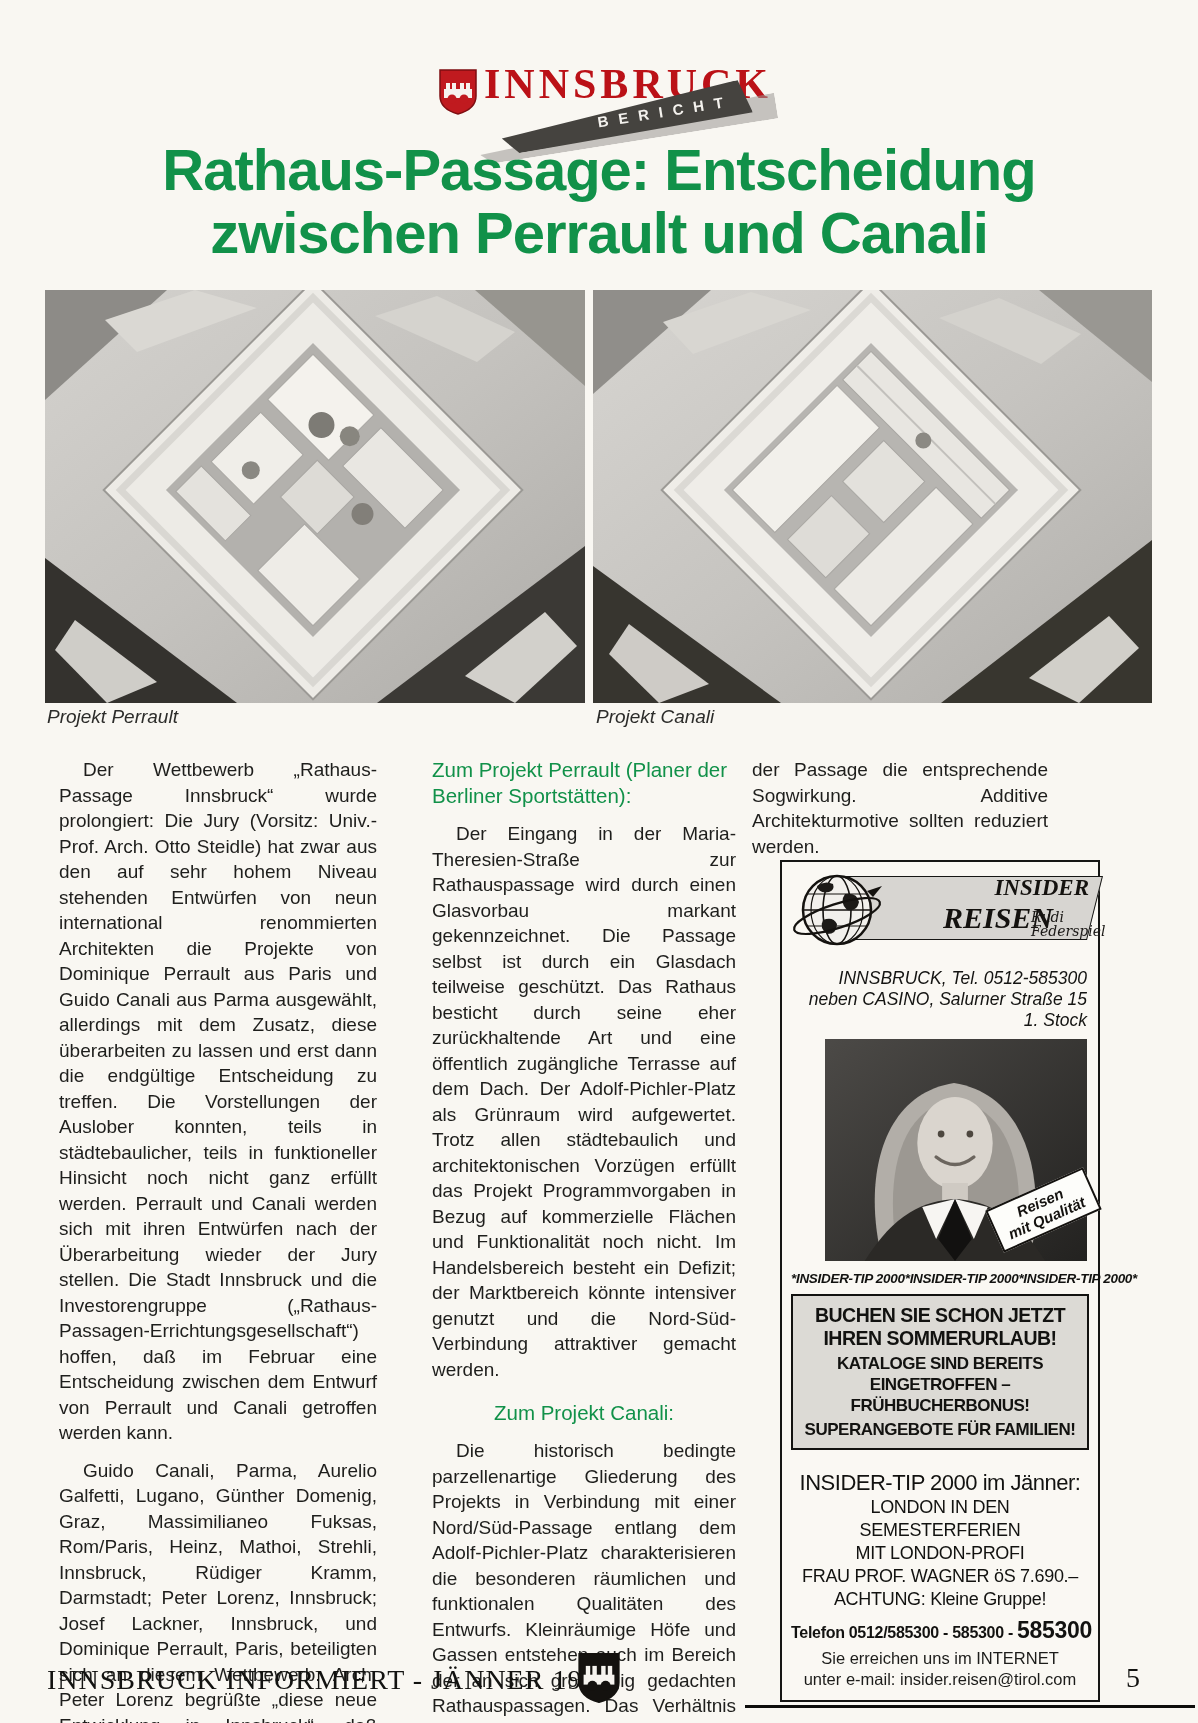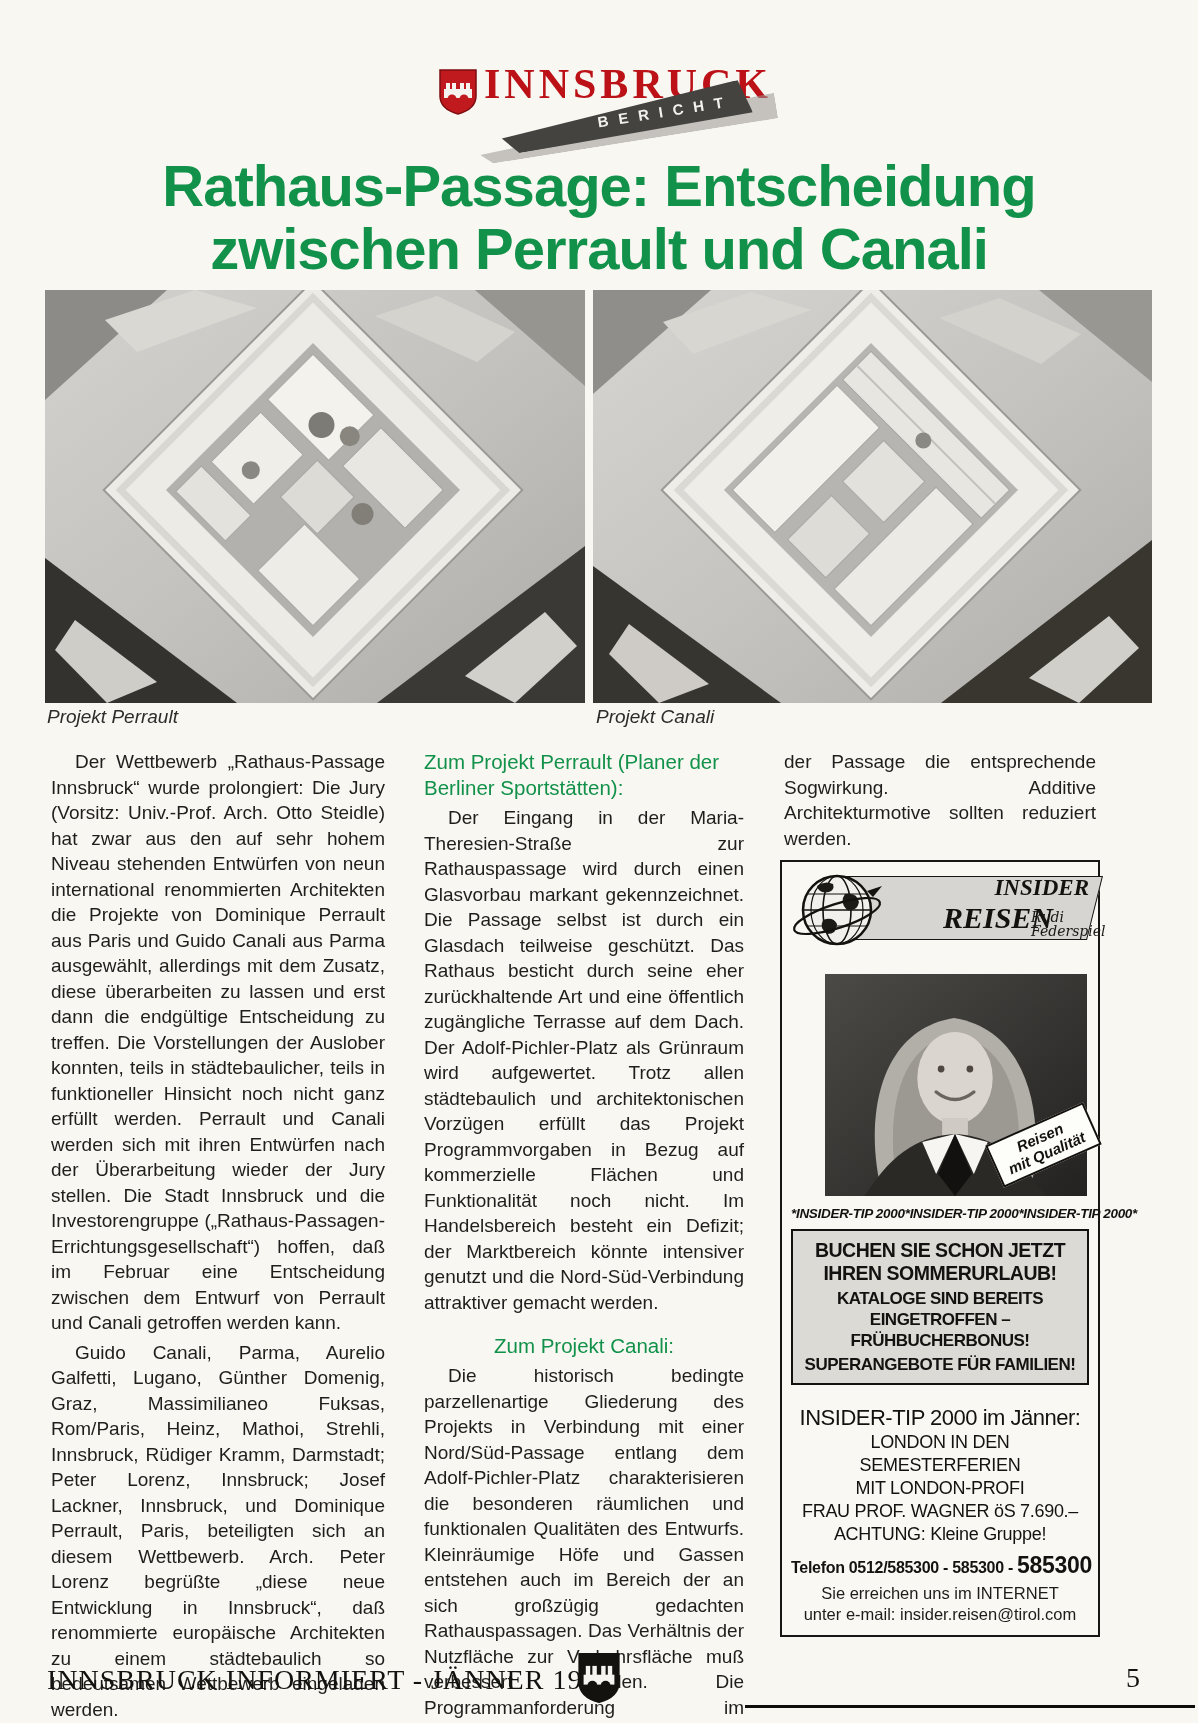--- a/index.html
+++ b/index.html
@@ -13,38 +13,38 @@
            font-weight:bold;font-size:42px;letter-spacing:4px;color:#bb1117;}
   .banner-light{position:absolute;left:478px;top:86px;width:300px;height:26px;background:#9a9894;
                 opacity:.55;transform:rotate(-9deg);clip-path:polygon(0 60%,100% 0,100% 100%,4% 100%);}
   .banner-dark{position:absolute;left:500px;top:68px;width:252px;height:38px;background:#45433f;
                transform:rotate(-9deg);clip-path:polygon(0 55%,96% 0,100% 90%,6% 100%);
                display:flex;align-items:center;justify-content:flex-end;padding-right:18px;box-sizing:border-box;}
   .banner-dark span{color:#f4f2ee;font-size:15px;font-weight:bold;letter-spacing:10px;}
 
   
   .headline{position:absolute;top:138px;left:0;width:100%;text-align:center;color:#119149;
-            font-weight:bold;font-size:58px;line-height:63px;letter-spacing:-1px;margin-top:16px;}
+            font-weight:bold;font-size:58px;line-height:63px;letter-spacing:-1px;}
 
   
   .photo{position:absolute;top:290px;height:413px;}
   .photo svg{display:block;width:100%;height:100%;}
   .photo-left{left:45px;width:540px;}
   .photo-right{left:593px;width:559px;}
   .caption{position:absolute;top:706px;font-style:italic;font-size:19px;color:#2c2c2a;}
   .caption-left{left:47px;}
   .caption-right{left:596px;}
 
   
   .col{position:absolute;top:745px;font-size:19px;line-height:25.5px;text-align:justify;}
-  .col p{margin:4px;}
+  .col p{margin:12px;}
   .col p.ind{text-indent:24px;}
   .col1{left:47px;width:342px;}
   .col2{left:420px;width:328px;}
-  .col3{left:780px;width:320px;}
+  .col3{left:740px;width:320px;}
   .ghead{color:#119149;font-weight:normal;font-size:20.5px;line-height:26px;margin:0 0 2px 0;text-align:left;}
   .ghead.center{text-align:center;margin-top:18px;}
 
   
   .ad{position:absolute;left:780px;top:860px;width:320px;border:2px solid #161614;background:#faf8f3;
       box-sizing:border-box;padding:8px 9px 10px 9px;}
   .ad-header{position:relative;height:96px;}
   .brand-plate{position:absolute;left:40px;top:6px;width:262px;height:62px;background:#d7d5d1;
                border:1.5px solid #161614;transform:skewX(-14deg);}
   .brand-text{position:absolute;left:96px;top:2px;width:206px;text-align:right;
@@ -215,20 +215,25 @@
         <line x1="20" y1="30" x2="80" y2="30" stroke="#14120f" stroke-width="1.2"></line>
         <line x1="20" y1="62" x2="80" y2="62" stroke="#14120f" stroke-width="1.2"></line>
         <path d="M30,22 q8,-6 16,-2 q2,6 -4,8 q-10,2 -12,-6z" fill="#1c1a17"></path>
         <path d="M58,30 q12,-2 14,8 q-2,10 -12,8 q-8,-8 -2,-16z" fill="#1c1a17"></path>
         <path d="M36,56 q10,-4 14,4 q0,10 -10,10 q-8,-6 -4,-14z" fill="#1c1a17"></path>
         <ellipse cx="50" cy="52" rx="45" ry="12" fill="none" stroke="#14120f" stroke-width="2.2" transform="rotate(-18 50 52)"></ellipse>
         <path d="M80,27 l15,-5 -9,11 z" fill="#14120f"></path>
       </svg>
     </div>
 
+    <div class="ad-contact">
+      <div>INNSBRUCK, Tel. 0512-585300</div>
+      <div>neben CASINO, Salurner Straße 15</div>
+      <div>1. Stock</div>
+    </div>
 
     <div class="portrait-wrap">
       <svg viewBox="0 0 264 222" preserveAspectRatio="none">
         <defs>
           <linearGradient id="pbg" x1="0" y1="0" x2="1" y2="1">
             <stop offset="0" stop-color="#4c4a47"></stop>
               <stop offset="1" stop-color="#232220"></stop>
           </linearGradient>
         </defs>
         <rect width="264" height="222" fill="url(#pbg)"></rect>

